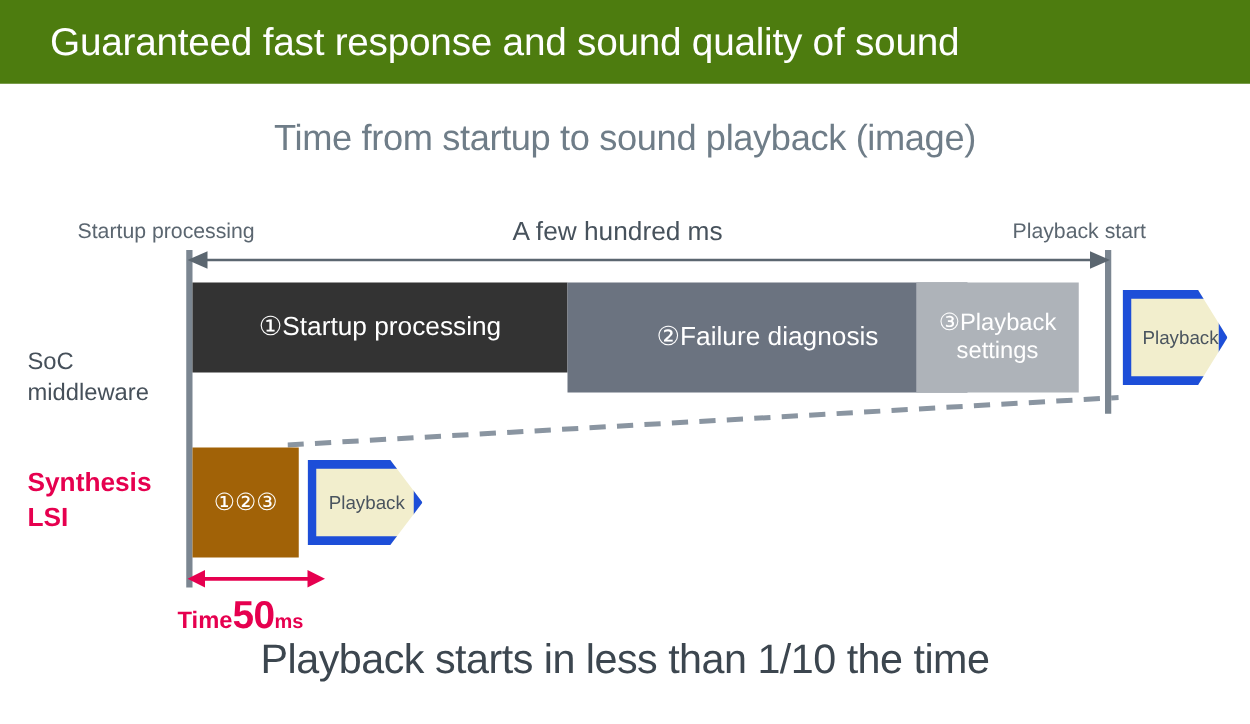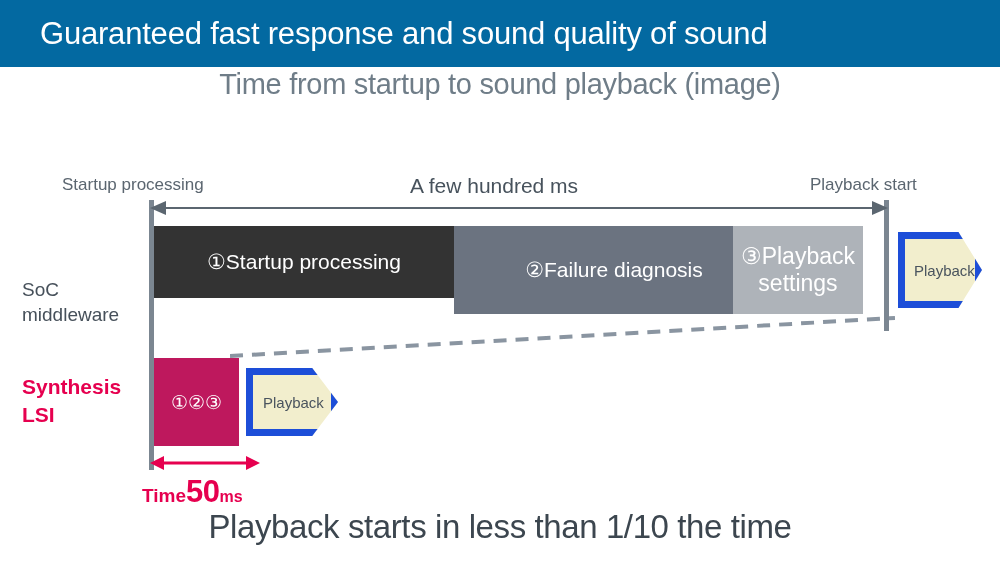--- a/index.html
+++ b/index.html
@@ -8,35 +8,35 @@
     background: #ffffff;
     font-family: "Liberation Sans", sans-serif;
     overflow: hidden;
   }
   .page { position: relative; width: 1000px; height: 579px; background: #fff; }
 
   
   .header-bar {
     position: absolute; left: 0; top: 0;
     width: 1000px; height: 67px;
-    background: #0369a1;
+    background: #4d7c0f;
     display: flex; align-items: center;
   }
   .header-title {
     color: #ffffff;
     font-size: 31px;
     font-weight: 400;
     letter-spacing: -0.2px;
     padding-left: 40px;
     white-space: nowrap;
   }
 
   
   .subtitle {
-    position: absolute; left: 0; top: 68px; width: 1000px;
+    position: absolute; left: 0; top: 95px; width: 1000px;
     text-align: center;
     color: #6f7d88;
     font-size: 29px;
     font-weight: 400;
     letter-spacing: -0.3px;
   }
 
   
   .diagram { position: absolute; left: 0; top: 0; width: 1000px; height: 579px; }
 
@@ -77,25 +77,25 @@
   }
 
   
   .bar {
     position: absolute;
     display: flex; align-items: center; justify-content: center;
     color: #ffffff; text-align: center; line-height: 1.18;
   }
   .bar-startup  { left: 154px; top: 226px; width: 300px; height: 72px; background: #333333; font-size: 21px; }
   .bar-failure  { left: 454px; top: 226px; width: 320px; height: 88px; background: #6b7380; font-size: 21px; }
-  .bar-settings { left: 733px; top: 226px; width: 130px; height: 88px; background: #aeb3b9; font-size: 23px; }
+  .bar-settings { left: 733px; top: 226px; width: 130px; height: 88px; background: #aeb3b9; font-size: 19px; }
 
   .bar-lsi {
     position: absolute; left: 154px; top: 358px; width: 85px; height: 88px;
-    background: #be185d;
+    background: #a16207;
     display: flex; align-items: center; justify-content: center;
     color: #ffffff; font-size: 19px; letter-spacing: 0px;
   }
 
   
   .pb {
     position: absolute;
     background: #f2eecd;
     border: 7px solid #1d4ed8;
     display: flex; align-items: center; justify-content: flex-start;

